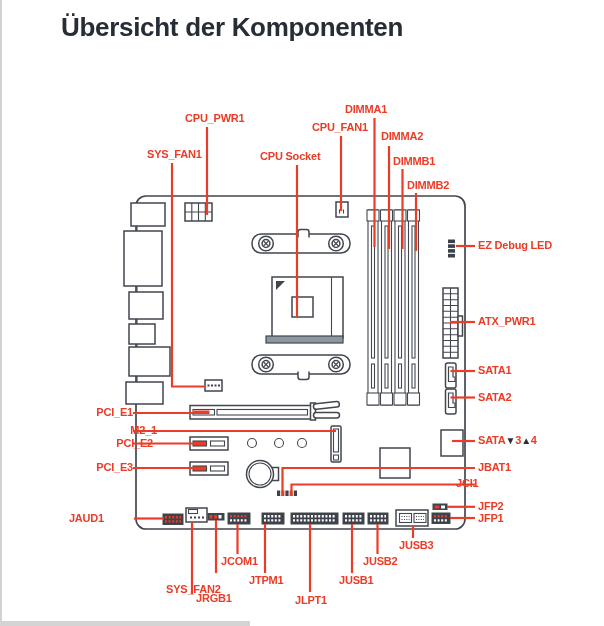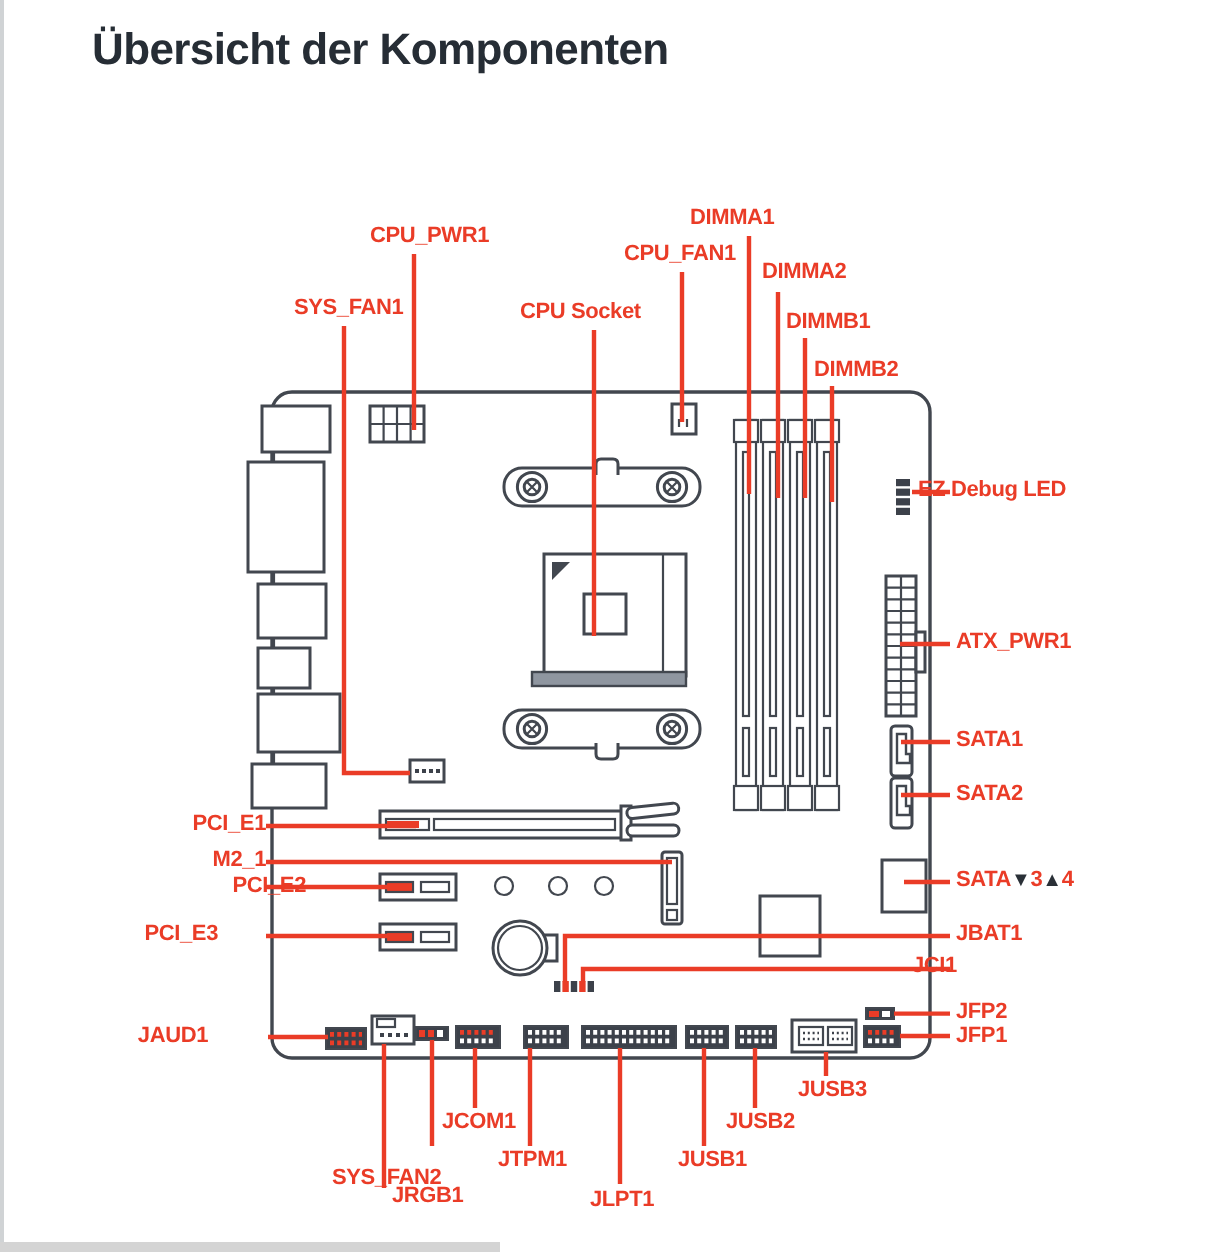--- a/index.html
+++ b/index.html
@@ -6,21 +6,21 @@
     --accent:#ea3c27;
     --outline:#42474f;
     --dark-fill:#3c414a;
     --title-text:#262d35;
   }
   html,body{margin:0;padding:0;background:#fff;}
   .page{position:relative;width:604px;height:626px;background:#fff;overflow:hidden;
         font-family:"Liberation Sans","DejaVu Sans",sans-serif;}
   .left-border{position:absolute;left:0;top:0;width:2px;height:621px;background:#d0d3d5;}
   .footer-bar{position:absolute;left:0;top:621px;width:250px;height:5px;background:#d4d4d4;}
-  .title{position:absolute;left:46px;top:12px;font-size:22px;font-weight:bold;
+  .title{position:absolute;left:61px;top:12px;font-size:26px;font-weight:bold;
          color:var(--title-text);letter-spacing:-0.3px;white-space:nowrap;}
   svg{position:absolute;left:0;top:0;}
   .lbl{position:absolute;font-size:11px;font-weight:bold;color:var(--accent);
        letter-spacing:-0.2px;white-space:nowrap;line-height:1;}
   .lbl .tri{color:#2a3037;font-size:10px;}
   
   .ol{fill:#fff;stroke:var(--outline);stroke-width:1.5;}
   .ol2{fill:#fff;stroke:var(--outline);stroke-width:1.1;}
   .olf{stroke:var(--outline);stroke-width:1.2;}
   .ln{fill:none;stroke:var(--outline);stroke-width:1.1;}
@@ -303,34 +303,34 @@
 
   <div class="lbl" style="left:185px;top:113px">CPU_PWR1</div>
   <div class="lbl" style="left:147px;top:149px">SYS_FAN1</div>
   <div class="lbl" style="left:260px;top:151px">CPU Socket</div>
   <div class="lbl" style="left:312px;top:122px">CPU_FAN1</div>
   <div class="lbl" style="left:345px;top:104px">DIMMA1</div>
   <div class="lbl" style="left:381px;top:131px">DIMMA2</div>
   <div class="lbl" style="left:393px;top:156px">DIMMB1</div>
   <div class="lbl" style="left:407px;top:180px">DIMMB2</div>
 
-  <div class="lbl" style="left:459px;top:240px">EZ Debug LED</div>
+  <div class="lbl" style="left:478px;top:240px">EZ Debug LED</div>
   <div class="lbl" style="left:478px;top:316px">ATX_PWR1</div>
   <div class="lbl" style="left:478px;top:365px">SATA1</div>
   <div class="lbl" style="left:478px;top:392px">SATA2</div>
   <div class="lbl" style="left:478px;top:435px"><span>SATA</span><span class="tri">▼</span><span>3</span><span class="tri">▲</span><span>4</span></div>
   <div class="lbl" style="left:478px;top:462px">JBAT1</div>
   <div class="lbl" style="left:456px;top:478px">JCI1</div>
   <div class="lbl" style="left:478px;top:501px">JFP2</div>
   <div class="lbl" style="left:478px;top:512.5px">JFP1</div>
 
   <div class="lbl" style="right:471px;top:407px">PCI_E1</div>
-  <div class="lbl" style="right:471px;top:425px">M2_1</div>
+  <div class="lbl" style="right:447px;top:425px">M2_1</div>
   <div class="lbl" style="right:451px;top:438px">PCI_E2</div>
-  <div class="lbl" style="right:495px;top:462px">PCI_E3</div>
+  <div class="lbl" style="right:471px;top:462px">PCI_E3</div>
   <div class="lbl" style="right:500px;top:513px">JAUD1</div>
 
   <div class="lbl" style="left:166px;top:584px">SYS_FAN2</div>
   <div class="lbl" style="left:196px;top:593px">JRGB1</div>
   <div class="lbl" style="left:221px;top:556px">JCOM1</div>
   <div class="lbl" style="left:249px;top:575px">JTPM1</div>
   <div class="lbl" style="left:295px;top:595px">JLPT1</div>
   <div class="lbl" style="left:339px;top:575px">JUSB1</div>
   <div class="lbl" style="left:363px;top:556px">JUSB2</div>
   <div class="lbl" style="left:399px;top:540px">JUSB3</div>

